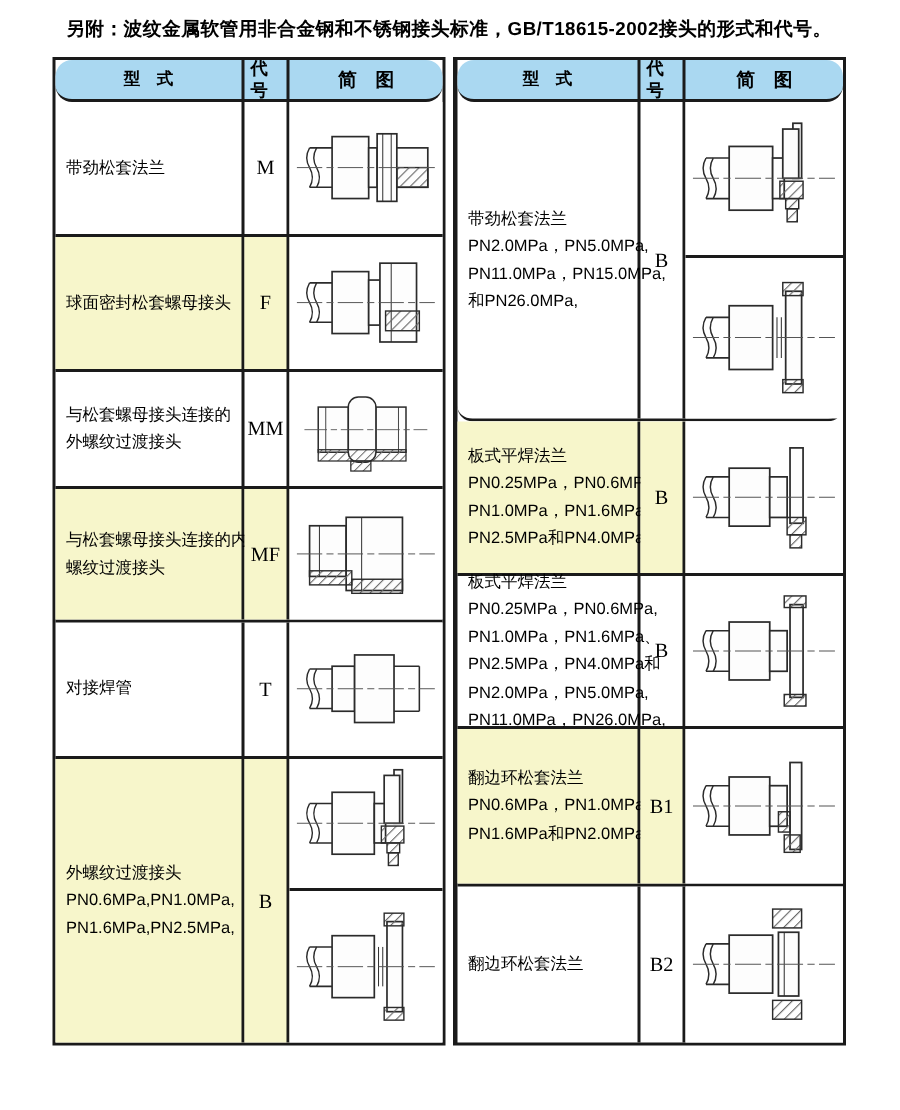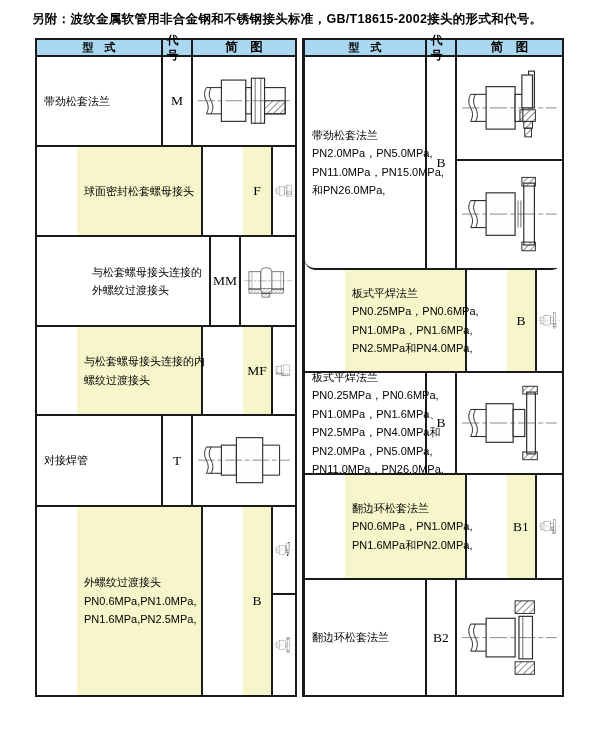--- a/index.html
+++ b/index.html
@@ -6,21 +6,21 @@
   html, body { width: 600px; height: 740px; }
   body {
     position: relative;
     background: #ffffff;
     font-family: "Liberation Sans", sans-serif;
     color: #000;
     overflow: hidden;
   }
   .title {
     position: absolute;
-    left: 32px;
+    left: 44px;
     top: 11px;
     font-size: 12.5px;
     font-weight: bold;
     letter-spacing: 0.3px;
     white-space: nowrap;
   }
   .tables {
     position: absolute;
     left: 35px;
     top: 38px;
@@ -38,22 +38,23 @@
   }
   #right-table { --tw: 122px; border-left-width: 3px; }
   .row {
     display: flex;
     border-bottom: 2px solid var(--bd, #1a1a1a);
     flex-shrink: 0;
     min-height: 0;
   }
   .row:last-child { border-bottom: none; flex: 1; }
   .hrow {
-    height: 17px;
+    height: 28px;
     background: var(--hbg, #aad8f1);
+    border-radius: 11px;
   }
   .hrow .hc {
     display: flex;
     align-items: center;
     justify-content: center;
     font-weight: bold;
     font-size: 12.5px;
     padding: 4px;
   }
   .row .c1 {
@@ -78,21 +79,21 @@
   }
   .hrow .c2 { font-family: "Liberation Sans", sans-serif; font-size: 11.5px; }
   .row .c3 {
     flex: 1;
     display: flex;
     flex-direction: column;
     background: #fff;
     min-width: 0;
   }
   .hrow .c3 { background: transparent; }
-  .hl { background: var(--ylw, #f7f6cb); margin-left: 40px; }
+  .hl { background: var(--ylw, #f7f6cb); }
   .tl { white-space: nowrap; }
   .dsub {
     display: flex;
     align-items: center;
     justify-content: center;
     overflow: hidden;
   }
   .dsub svg { width: 92%; height: 88%; }
 </style>
 </head>
@@ -154,21 +155,21 @@
               <rect x="26" y="18" width="26" height="44" rx="0" fill="#fdfdfd" stroke="#2b2b2b" stroke-width="1.2"></rect>
               <rect x="52" y="24" width="8" height="32" rx="0" fill="#fdfdfd" stroke="#2b2b2b" stroke-width="1.2"></rect>
               <rect x="60" y="12" width="26" height="56" rx="0" fill="#fdfdfd" stroke="#2b2b2b" stroke-width="1.2"></rect>
               <line x1="68" y1="12" x2="68" y2="68" stroke="#2b2b2b" stroke-width="0.7" fill="none"></line>
               <rect x="64" y="46" width="24" height="14" fill="url(#hatch)" stroke="#2b2b2b" stroke-width="1"></rect>
               <line x1="1" y1="40" x2="99" y2="40" stroke="#555" stroke-width="0.7" stroke-dasharray="18 3 5 3"></line>
             </svg>
           </div>
         </div>
       </div>
-      <div class="row" style="height: 90px; padding-left: 48px;">
+      <div class="row" style="height: 78px;">
         <div class="c1">
           <div class="tl">与松套螺母接头连接的</div>
           <div class="tl">外螺纹过渡接头</div>
         </div>
         <div class="c2">MM</div>
         <div class="c3">
           <div class="dsub" style="flex:1">
             <svg viewBox="0 0 100 80" preserveAspectRatio="xMidYMid meet">
               <rect x="12" y="22" width="24" height="36" rx="0" fill="#fdfdfd" stroke="#2b2b2b" stroke-width="1.2"></rect>
               <line x1="18" y1="22" x2="18" y2="58" stroke="#2b2b2b" stroke-width="0.7" fill="none"></line>

